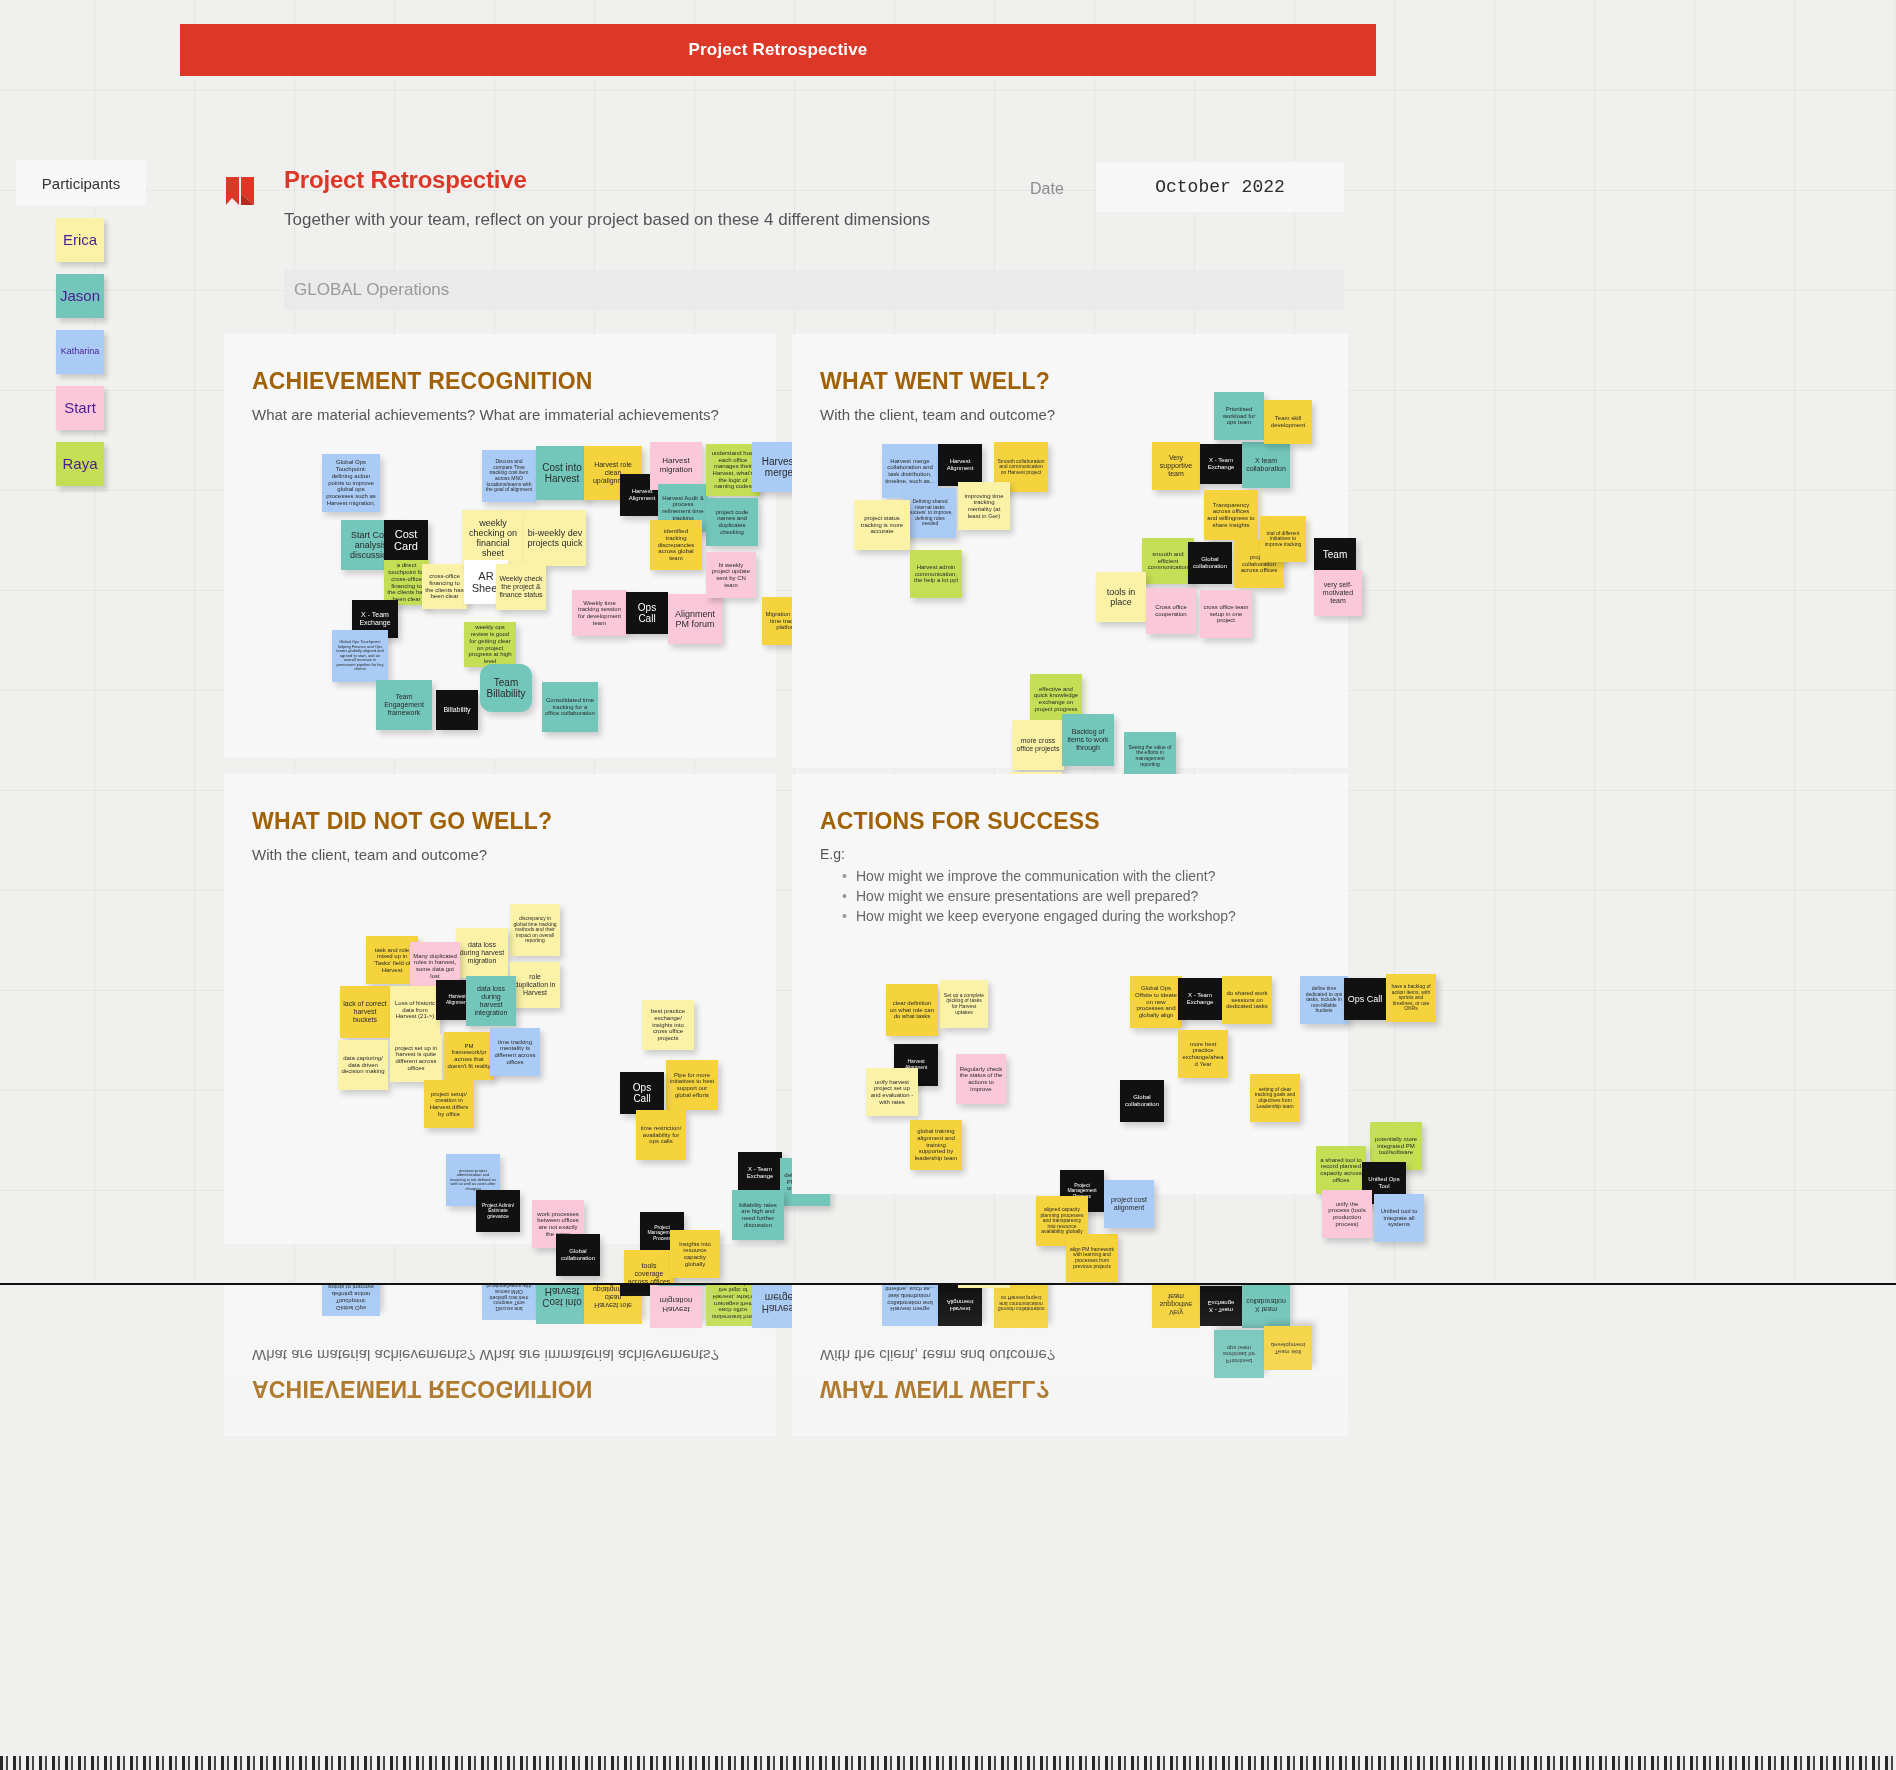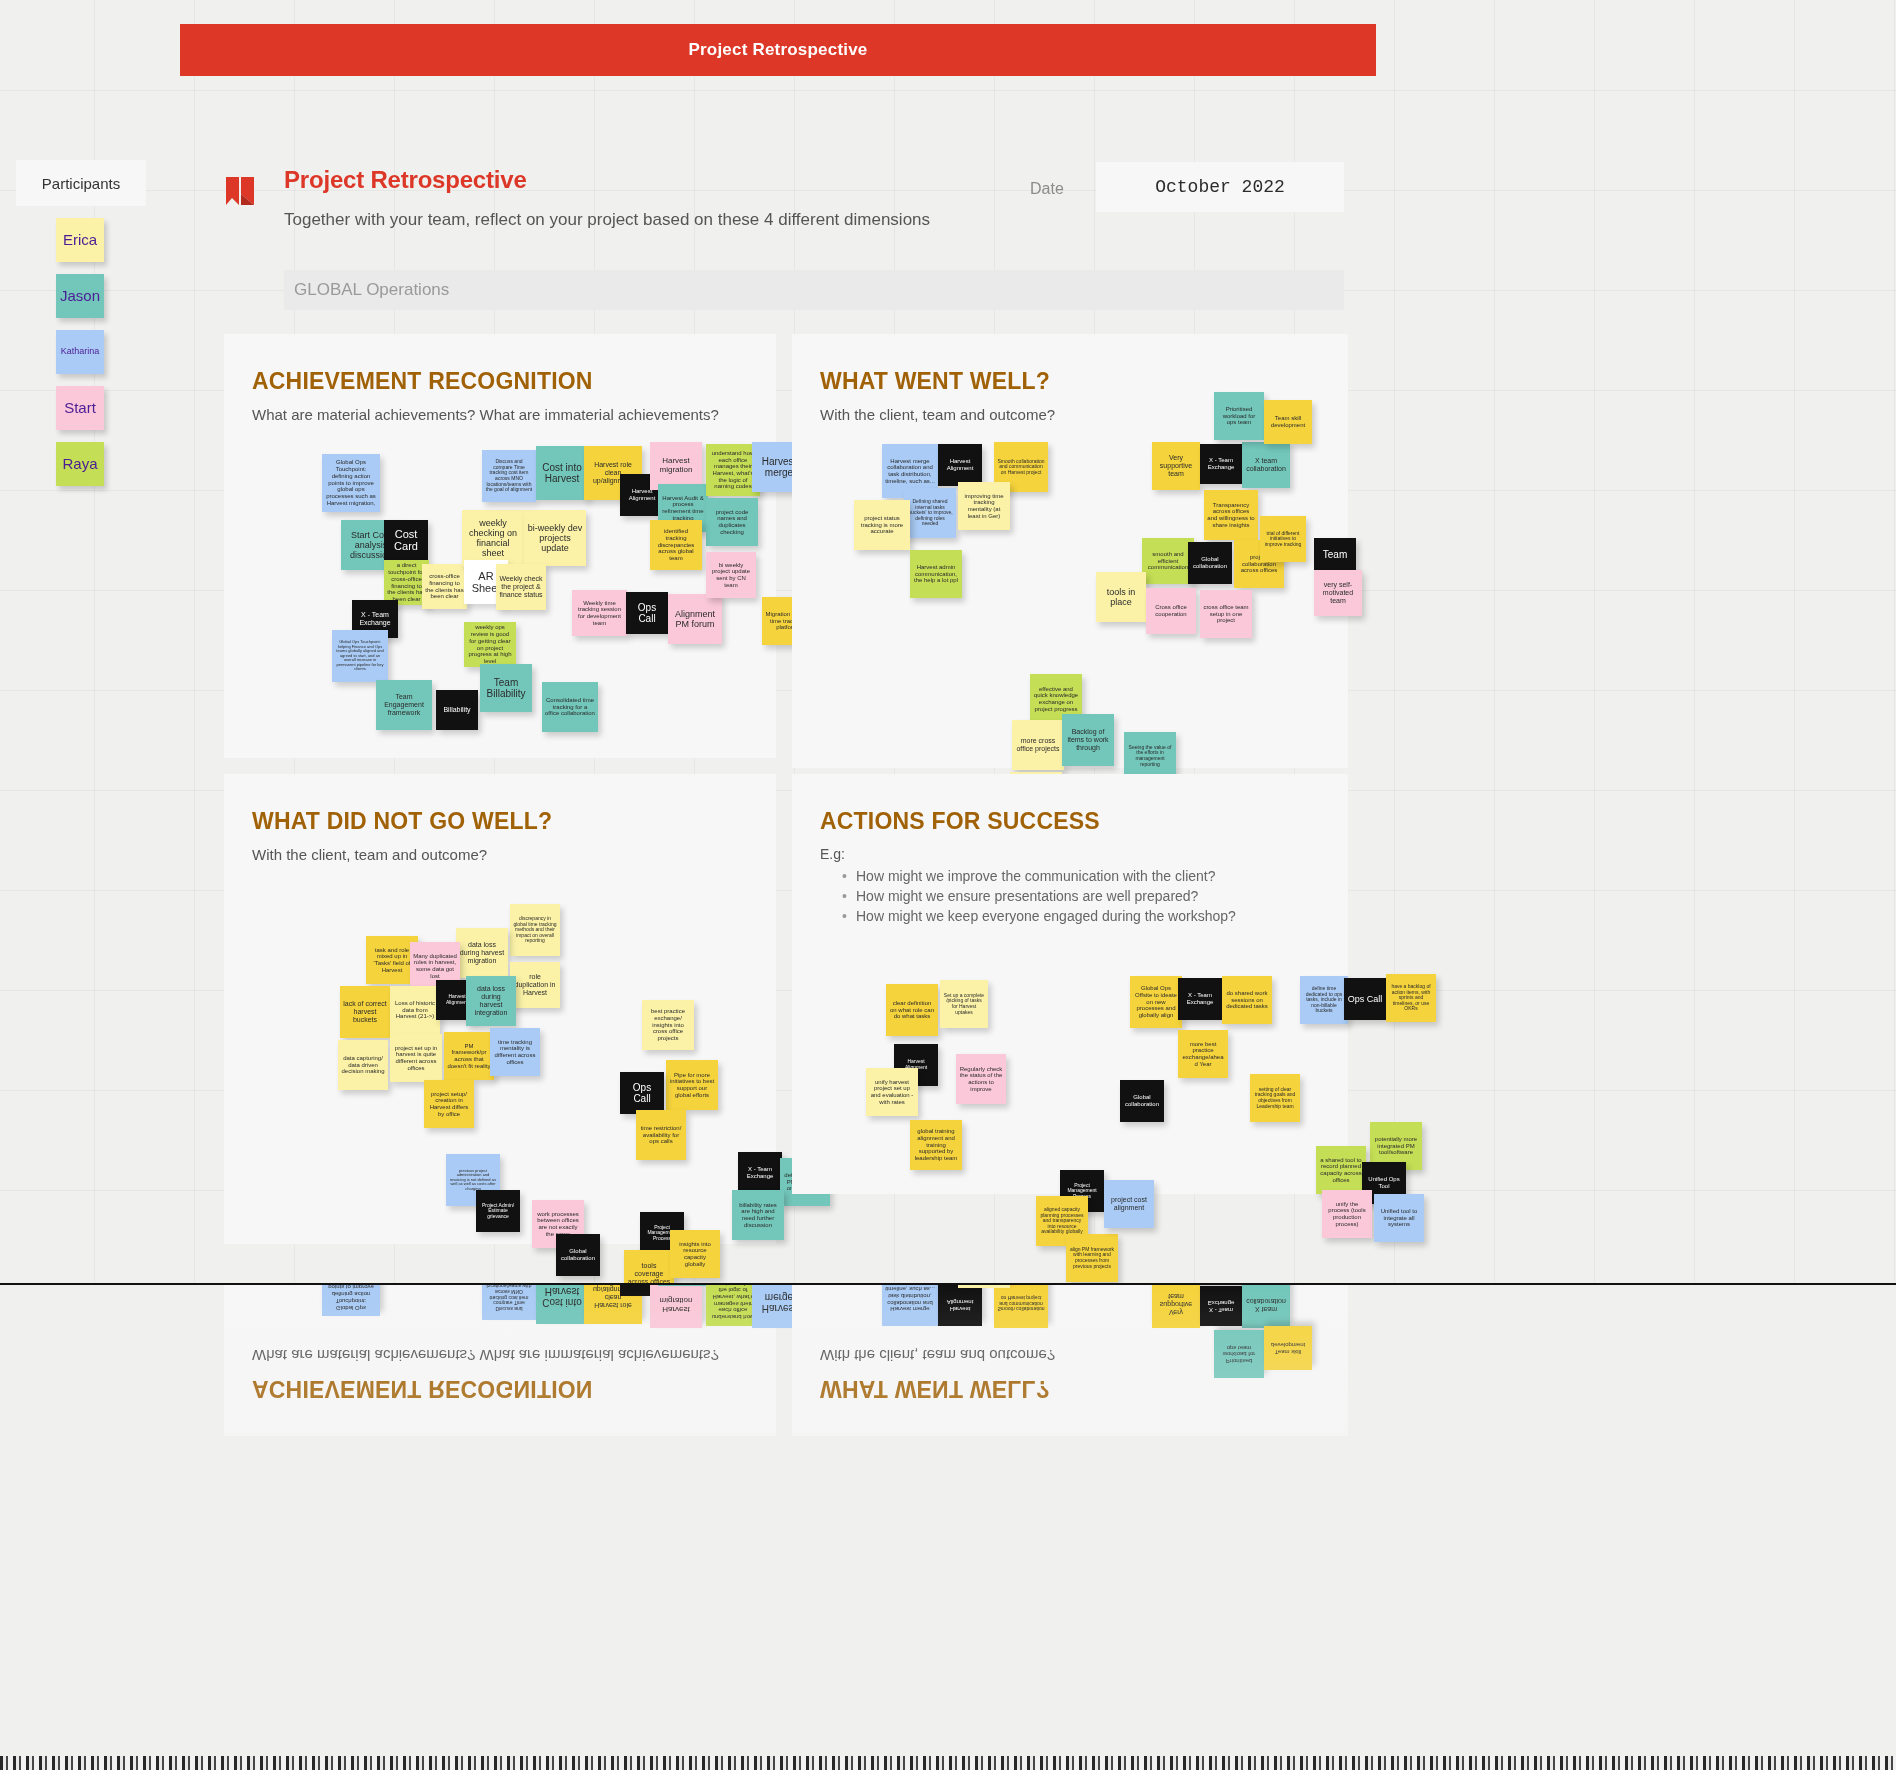--- a/index.html
+++ b/index.html
@@ -160,21 +160,21 @@
     <div class="note" style="left: 462px; top: 510px; width: 62px; height: 56px; font-size: 9px; background: rgb(251, 242, 168);">
       <span>weekly checking on financial sheet</span>
     </div>
     <div class="note" style="left: 464px; top: 560px; width: 44px; height: 44px; font-size: 11px; background: rgb(255, 255, 255); box-shadow: rgba(0, 0, 0, 0.14) 3px 4px 6px;">
       <span>AR Sheet</span>
     </div>
     <div class="note" style="left: 464px; top: 622px; width: 52px; height: 45px; font-size: 6px; background: rgb(196, 222, 85);">
       <span>weekly ops review is good for getting clear on project progress at high level</span>
     </div>
     <div class="note" style="left: 524px; top: 510px; width: 62px; height: 56px; font-size: 9px; background: rgb(251, 242, 168);">
-      <span>bi-weekly dev projects update</span>
+      <span>bi-weekly dev projects quick</span>
     </div>
     <div class="note" style="left: 496px; top: 564px; width: 50px; height: 46px; font-size: 7px; background: rgb(251, 242, 168);">
       <span>Weekly check the project &amp; finance status</span>
     </div>
     <div class="note" style="left: 572px; top: 590px; width: 55px; height: 46px; font-size: 6px; background: rgb(250, 200, 216);">
       <span>Weekly time tracking session for development team</span>
     </div>
     <div class="note dark" style="left: 626px; top: 592px; width: 42px; height: 42px; font-size: 10px; background: rgb(17, 17, 17);">
       <span>Ops Call</span>
     </div>
@@ -216,21 +216,21 @@
     </div>
     <div class="note" style="left: 762px; top: 597px; width: 50px; height: 48px; font-size: 6px; background: rgb(245, 211, 60);">
       <span>Migration to one time tracking platform</span>
     </div>
     <div class="note" style="left: 376px; top: 680px; width: 56px; height: 50px; font-size: 7px; background: rgb(114, 198, 186);">
       <span>Team Engagement framework</span>
     </div>
     <div class="note dark" style="left: 436px; top: 690px; width: 42px; height: 40px; font-size: 7px; background: rgb(17, 17, 17);">
       <span>Billability</span>
     </div>
-    <div class="note" style="left: 480px; top: 664px; width: 52px; height: 48px; font-size: 10px; background: rgb(114, 198, 186);">
+    <div class="note" style="left: 480px; top: 664px; width: 52px; height: 48px; font-size: 10px; background: rgb(114, 198, 186); border-radius: 12px;">
       <span>Team Billability</span>
     </div>
     <div class="note" style="left: 542px; top: 682px; width: 56px; height: 50px; font-size: 6px; background: rgb(114, 198, 186);">
       <span>Consolidated time tracking for a office collaboration</span>
     </div>
     <div class="quad" style="left: 792px; top: 334px; width: 556px; height: 434px;">
       <div class="qtitle" style="left: 28px; top: 34px;">WHAT WENT WELL?</div>
       <div class="qsub" style="left: 28px; top: 72px;">With the client, team and outcome?</div>
     </div>
     <div class="note" style="left: 882px; top: 444px; width: 56px; height: 54px; font-size: 6px; background: rgb(169, 203, 245);">

